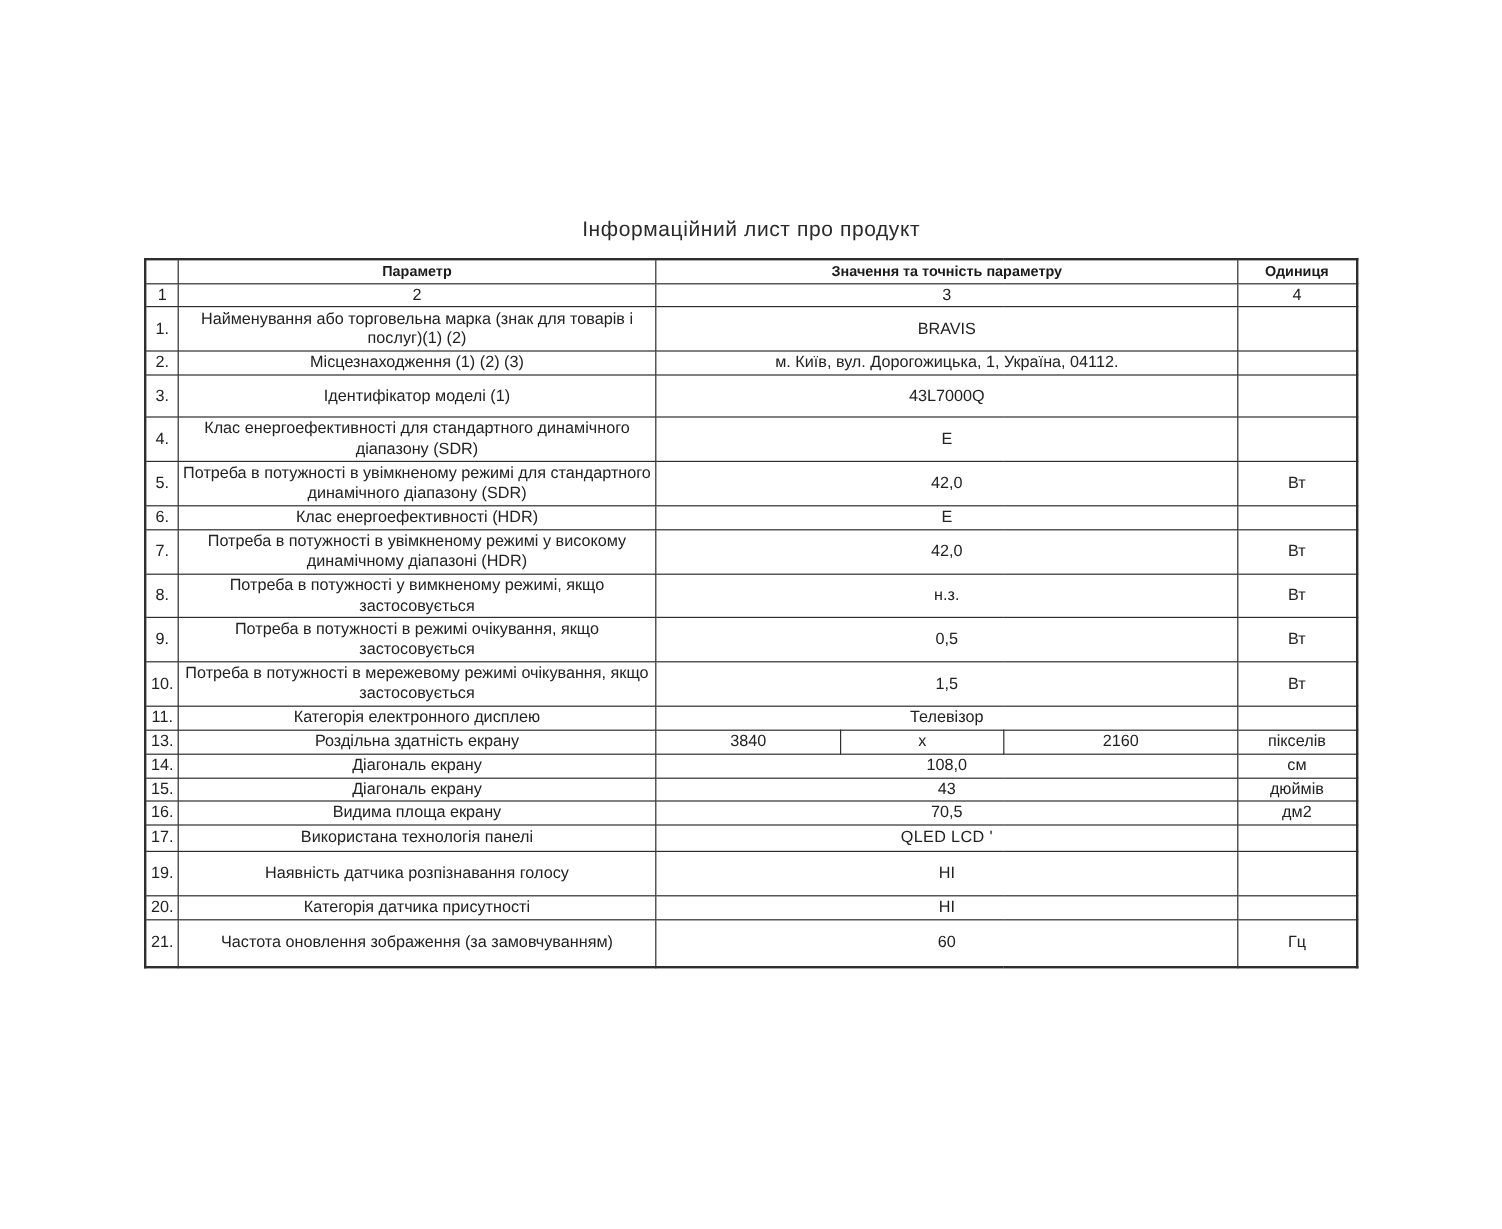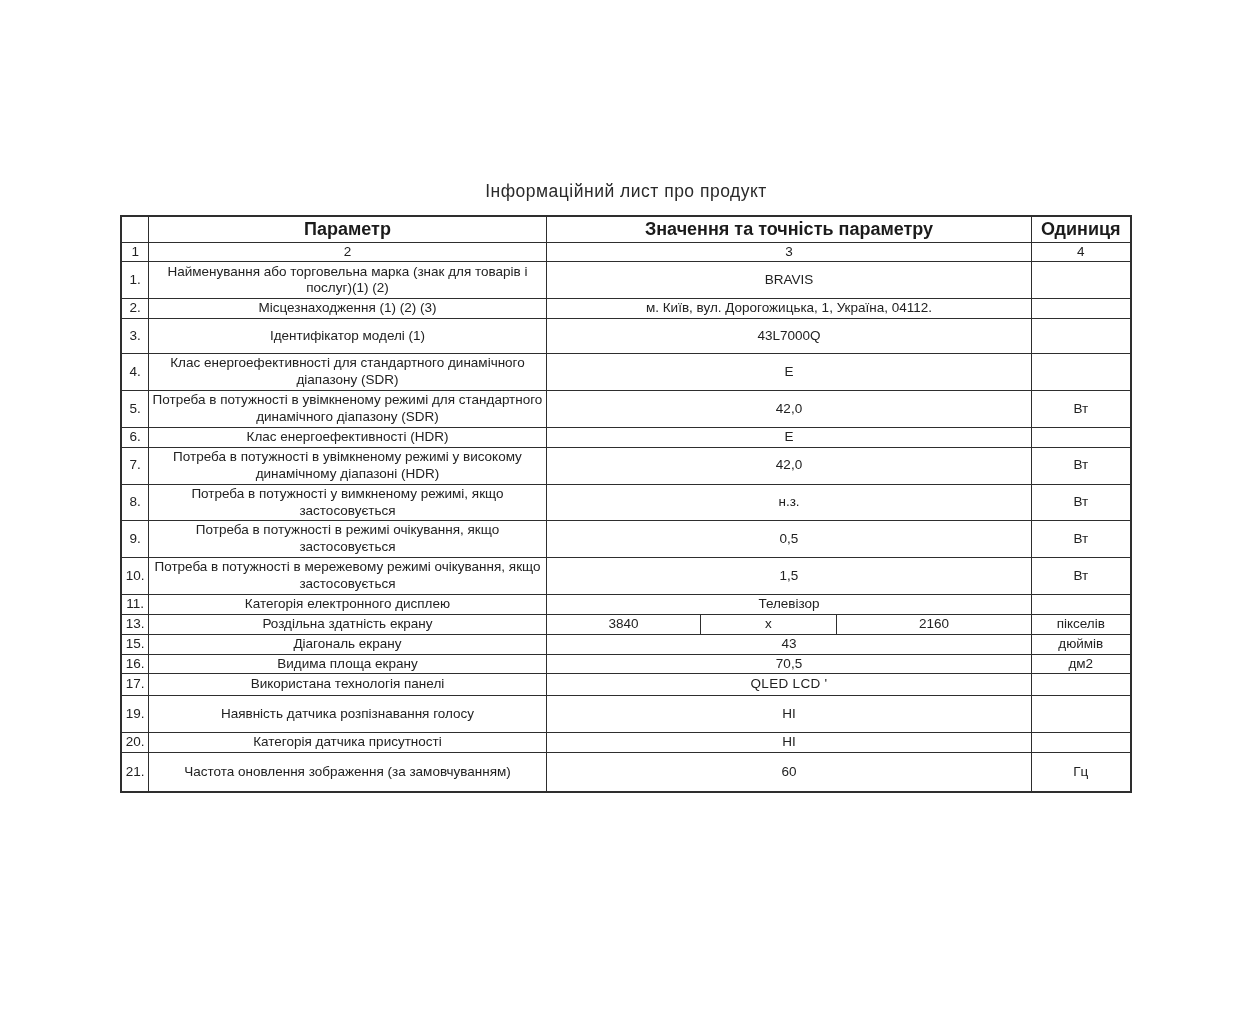--- a/index.html
+++ b/index.html
@@ -39,21 +39,21 @@
   table.product-table th,
   table.product-table td {
     border: 1.5px solid #2e2e2e;
     padding: 1px 3px;
     text-align: center;
     vertical-align: middle;
     line-height: 1.25;
     overflow: hidden;
   }
   table.product-table th {
-    font-size: 18px;
+    font-size: 12px;
     font-weight: bold;
     color: #1b1b1b;
   }
   table.product-table td {
     font-size: 13.5px;
     color: #222222;
   }
   td.num-cell {
     font-size: 13px;
     padding: 0 1px;
@@ -171,20 +171,26 @@
           <td class="unit-cell"></td>
         </tr>
         <tr style="height: 18px;">
           <td class="num-cell">13.</td>
           <td class="param-cell">Роздільна здатність екрану</td>
           <td class="value-cell-part">3840</td>
           <td class="value-cell-part">x</td>
           <td class="value-cell-part">2160</td>
           <td class="unit-cell">пікселів</td>
         </tr>
+        <tr style="height: 18px;">
+          <td class="num-cell">14.</td>
+          <td class="param-cell">Діагональ екрану</td>
+          <td colspan="3" class="value-cell">108,0</td>
+          <td class="unit-cell">см</td>
+        </tr>
         <tr style="height: 17px;">
           <td class="num-cell">15.</td>
           <td class="param-cell">Діагональ екрану</td>
           <td colspan="3" class="value-cell">43</td>
           <td class="unit-cell">дюймів</td>
         </tr>
         <tr style="height: 18px; margin-left: 12px;">
           <td class="num-cell">16.</td>
           <td class="param-cell">Видима площа екрану</td>
           <td colspan="3" class="value-cell">70,5</td>

